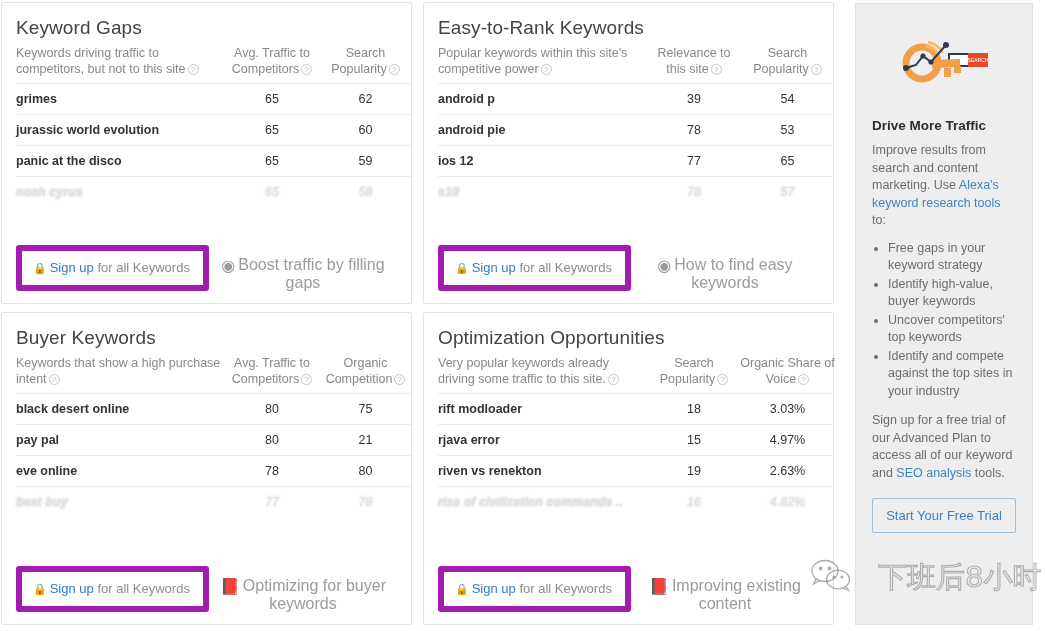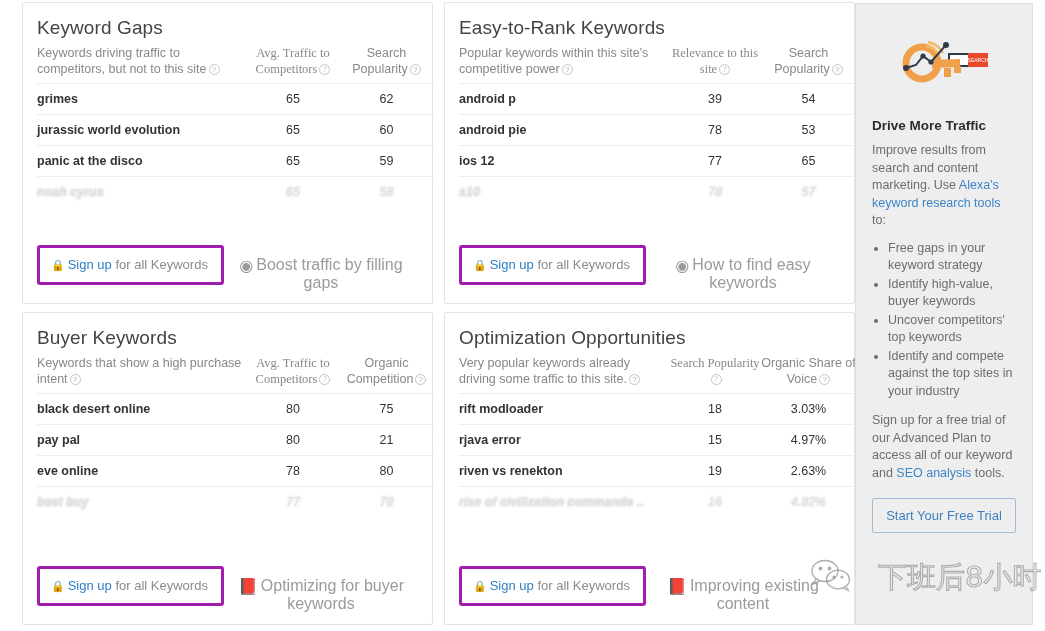--- a/index.html
+++ b/index.html
@@ -13,21 +13,21 @@
   #page {
     position: relative;
     width: 1045px; height: 631px;
     background: #ffffff;
     overflow: hidden;
   }
 
   
   .cards-area {
     position: absolute;
-    left: 22px; top: 2px;
+    left: 1px; top: 2px;
     width: 833px; height: 627px;
   }
   .card-row { display: flex; gap: 11px; }
   .card-row.bottom { margin-top: 8px; }
   .card {
     background: #ffffff;
     border: 1px solid #e3e3e3;
     border-radius: 2px;
     width: 411px;
     padding: 12px 14px 10px 14px;
@@ -53,21 +53,21 @@
   }
   table.kw th {
     font-weight: 400;
     font-size: 12.5px;
     color: #888888;
     vertical-align: top;
     line-height: 16px;
     padding: 0 0 6px 0;
   }
   th.c-name  { text-align: left;  width: 210px; padding-right: 8px; }
-  th.c-num   { text-align: center; width: 92px; font-family: Liberation Serif, serif; }
+  th.c-num   { text-align: center; width: 92px; }
   th.c-num2  { text-align: center; width: 95px; }
 
   table.kw td {
     font-size: 12.5px;
     color: #333333;
     padding: 8px 0 7px 0;
     border-top: 1px solid #ededed;
     line-height: 15px;
   }
   table.kw tbody tr:first-child td { border-top: 1px solid #ededed; }
@@ -98,21 +98,21 @@
   }
 
   
   .card-foot {
     position: absolute;
     left: 14px; right: 14px; bottom: 12px;
     display: flex;
     align-items: flex-start;
   }
   .signup-btn {
-    border: 3px solid #a21caf;
+    border: 6px solid #a21caf;
     border-radius: 3px;
     background: #ffffff;
     padding: 9px 13px 9px 11px;
     font-size: 13px;
     color: #8b8b8b;
     white-space: nowrap;
     cursor: pointer;
     line-height: 15px;
   }
   .signup-btn .lock { color: #6f7b85; margin-right: 3px; font-size: 11px; }

